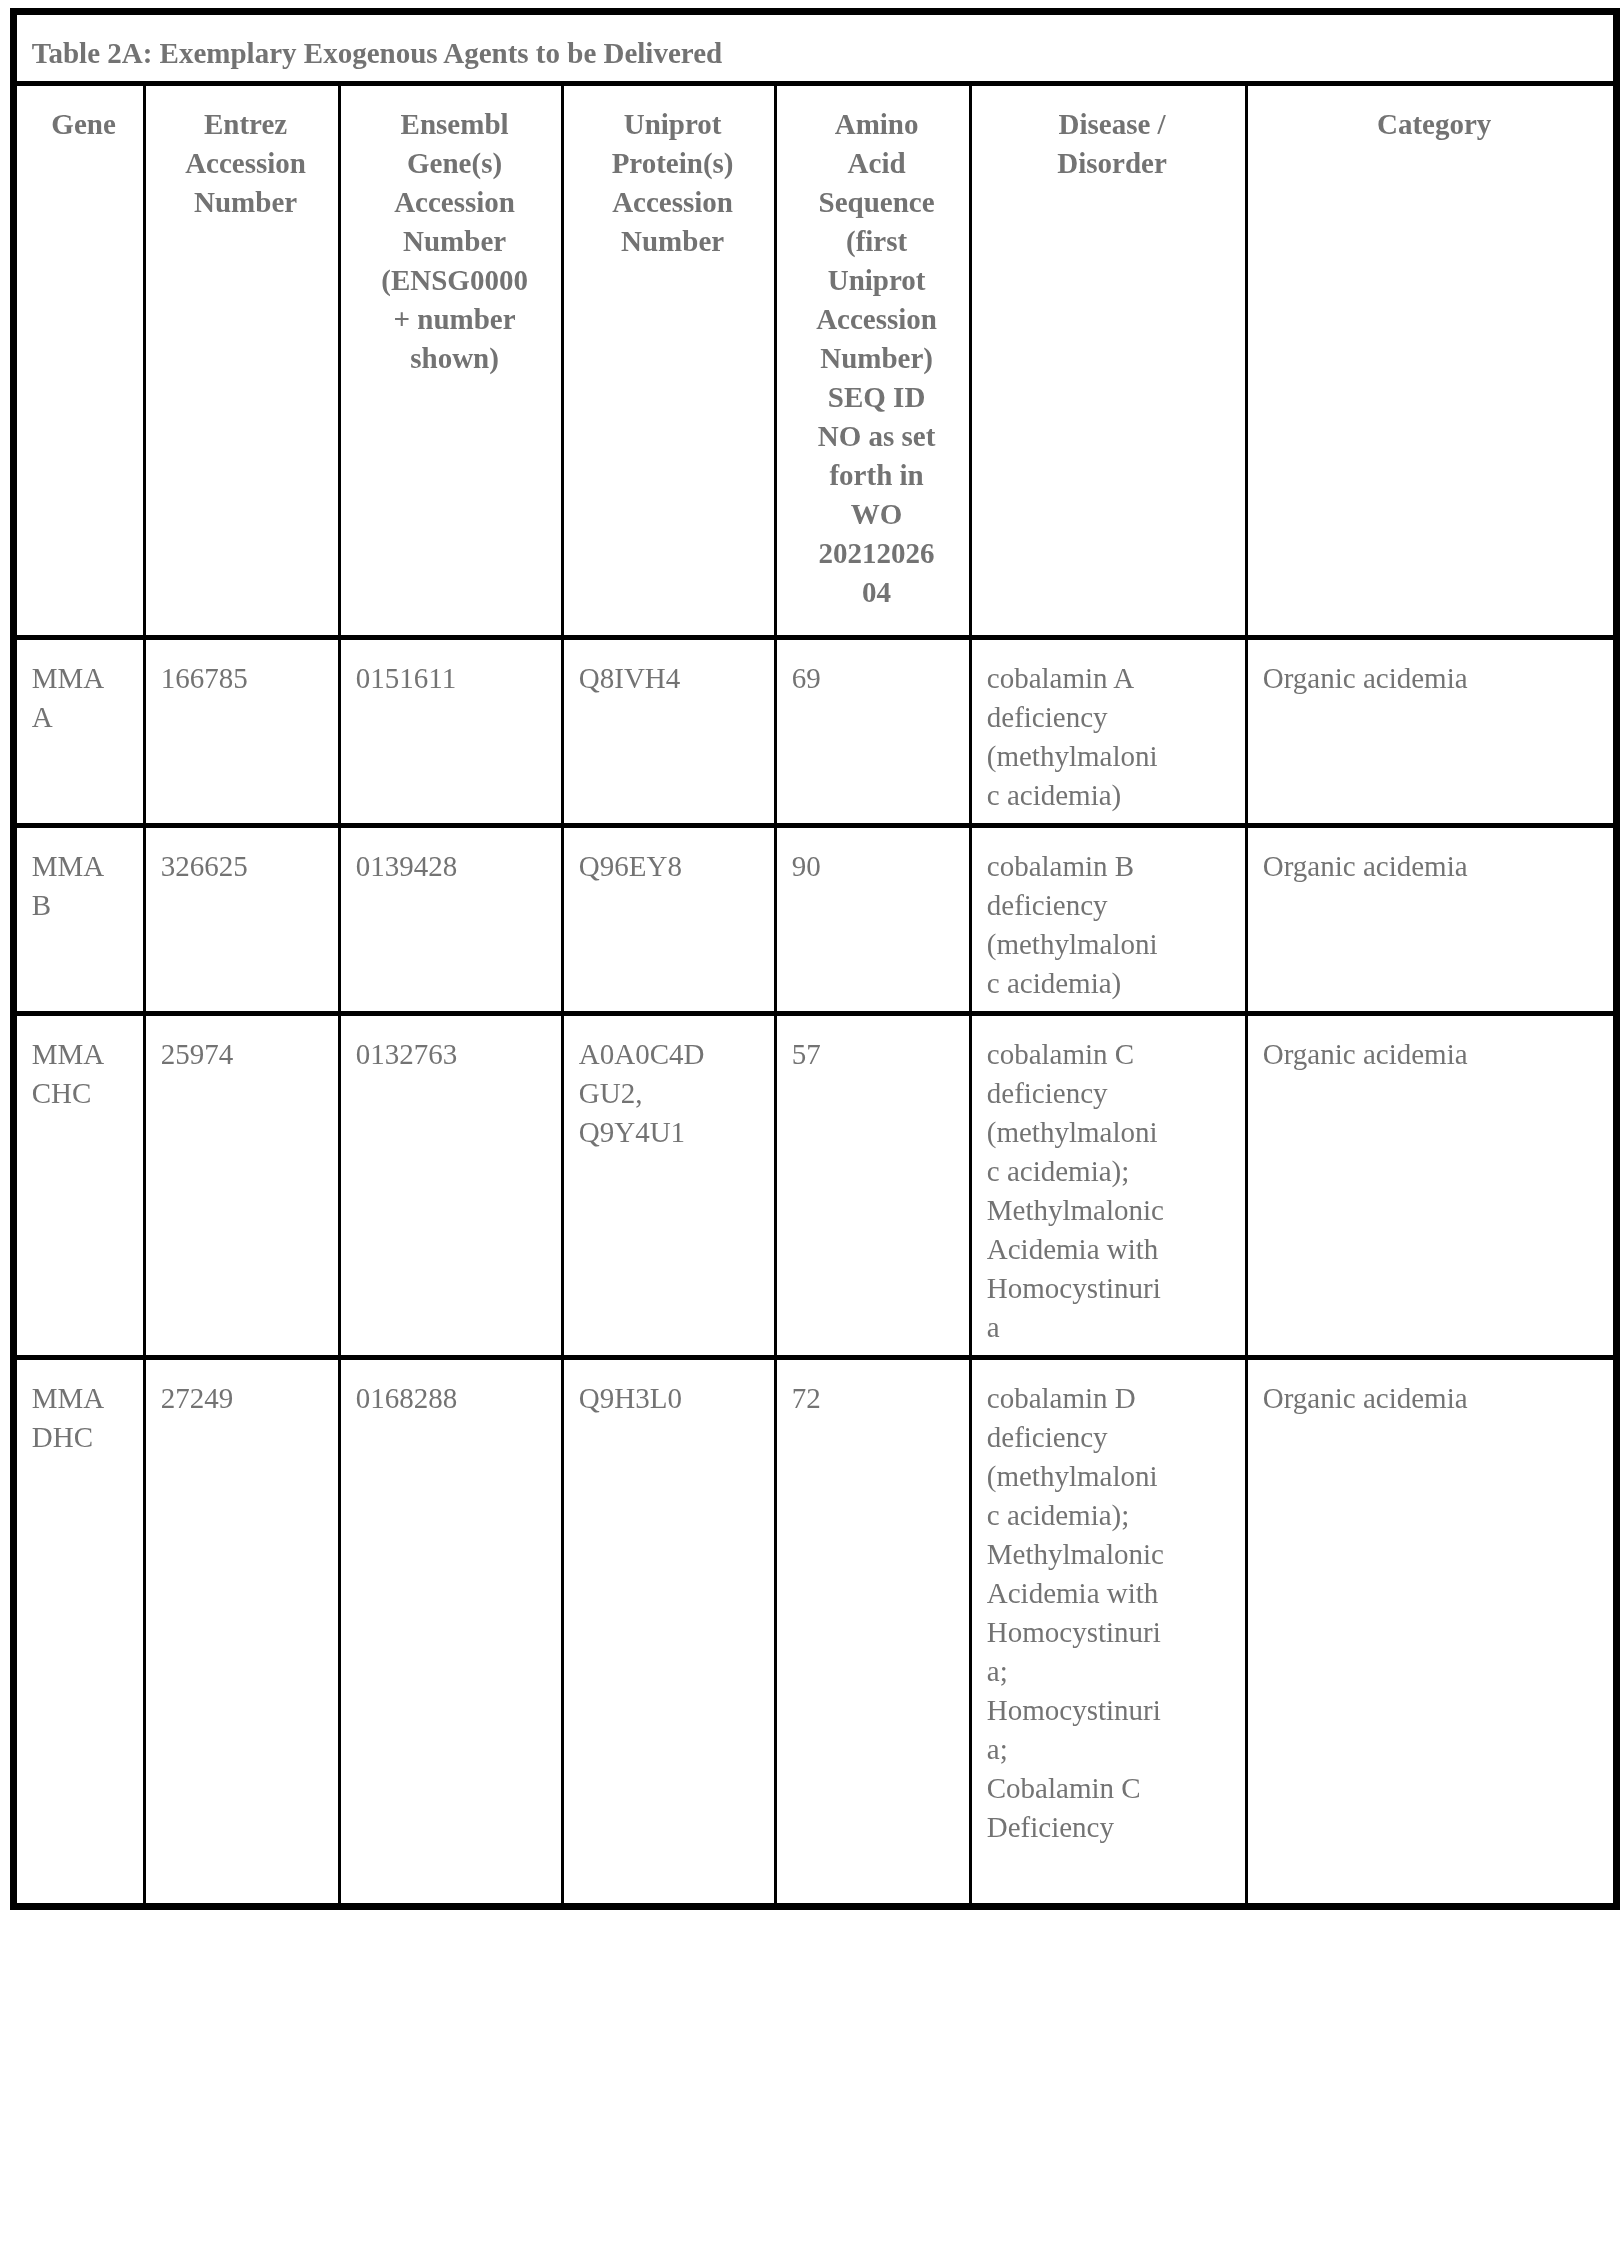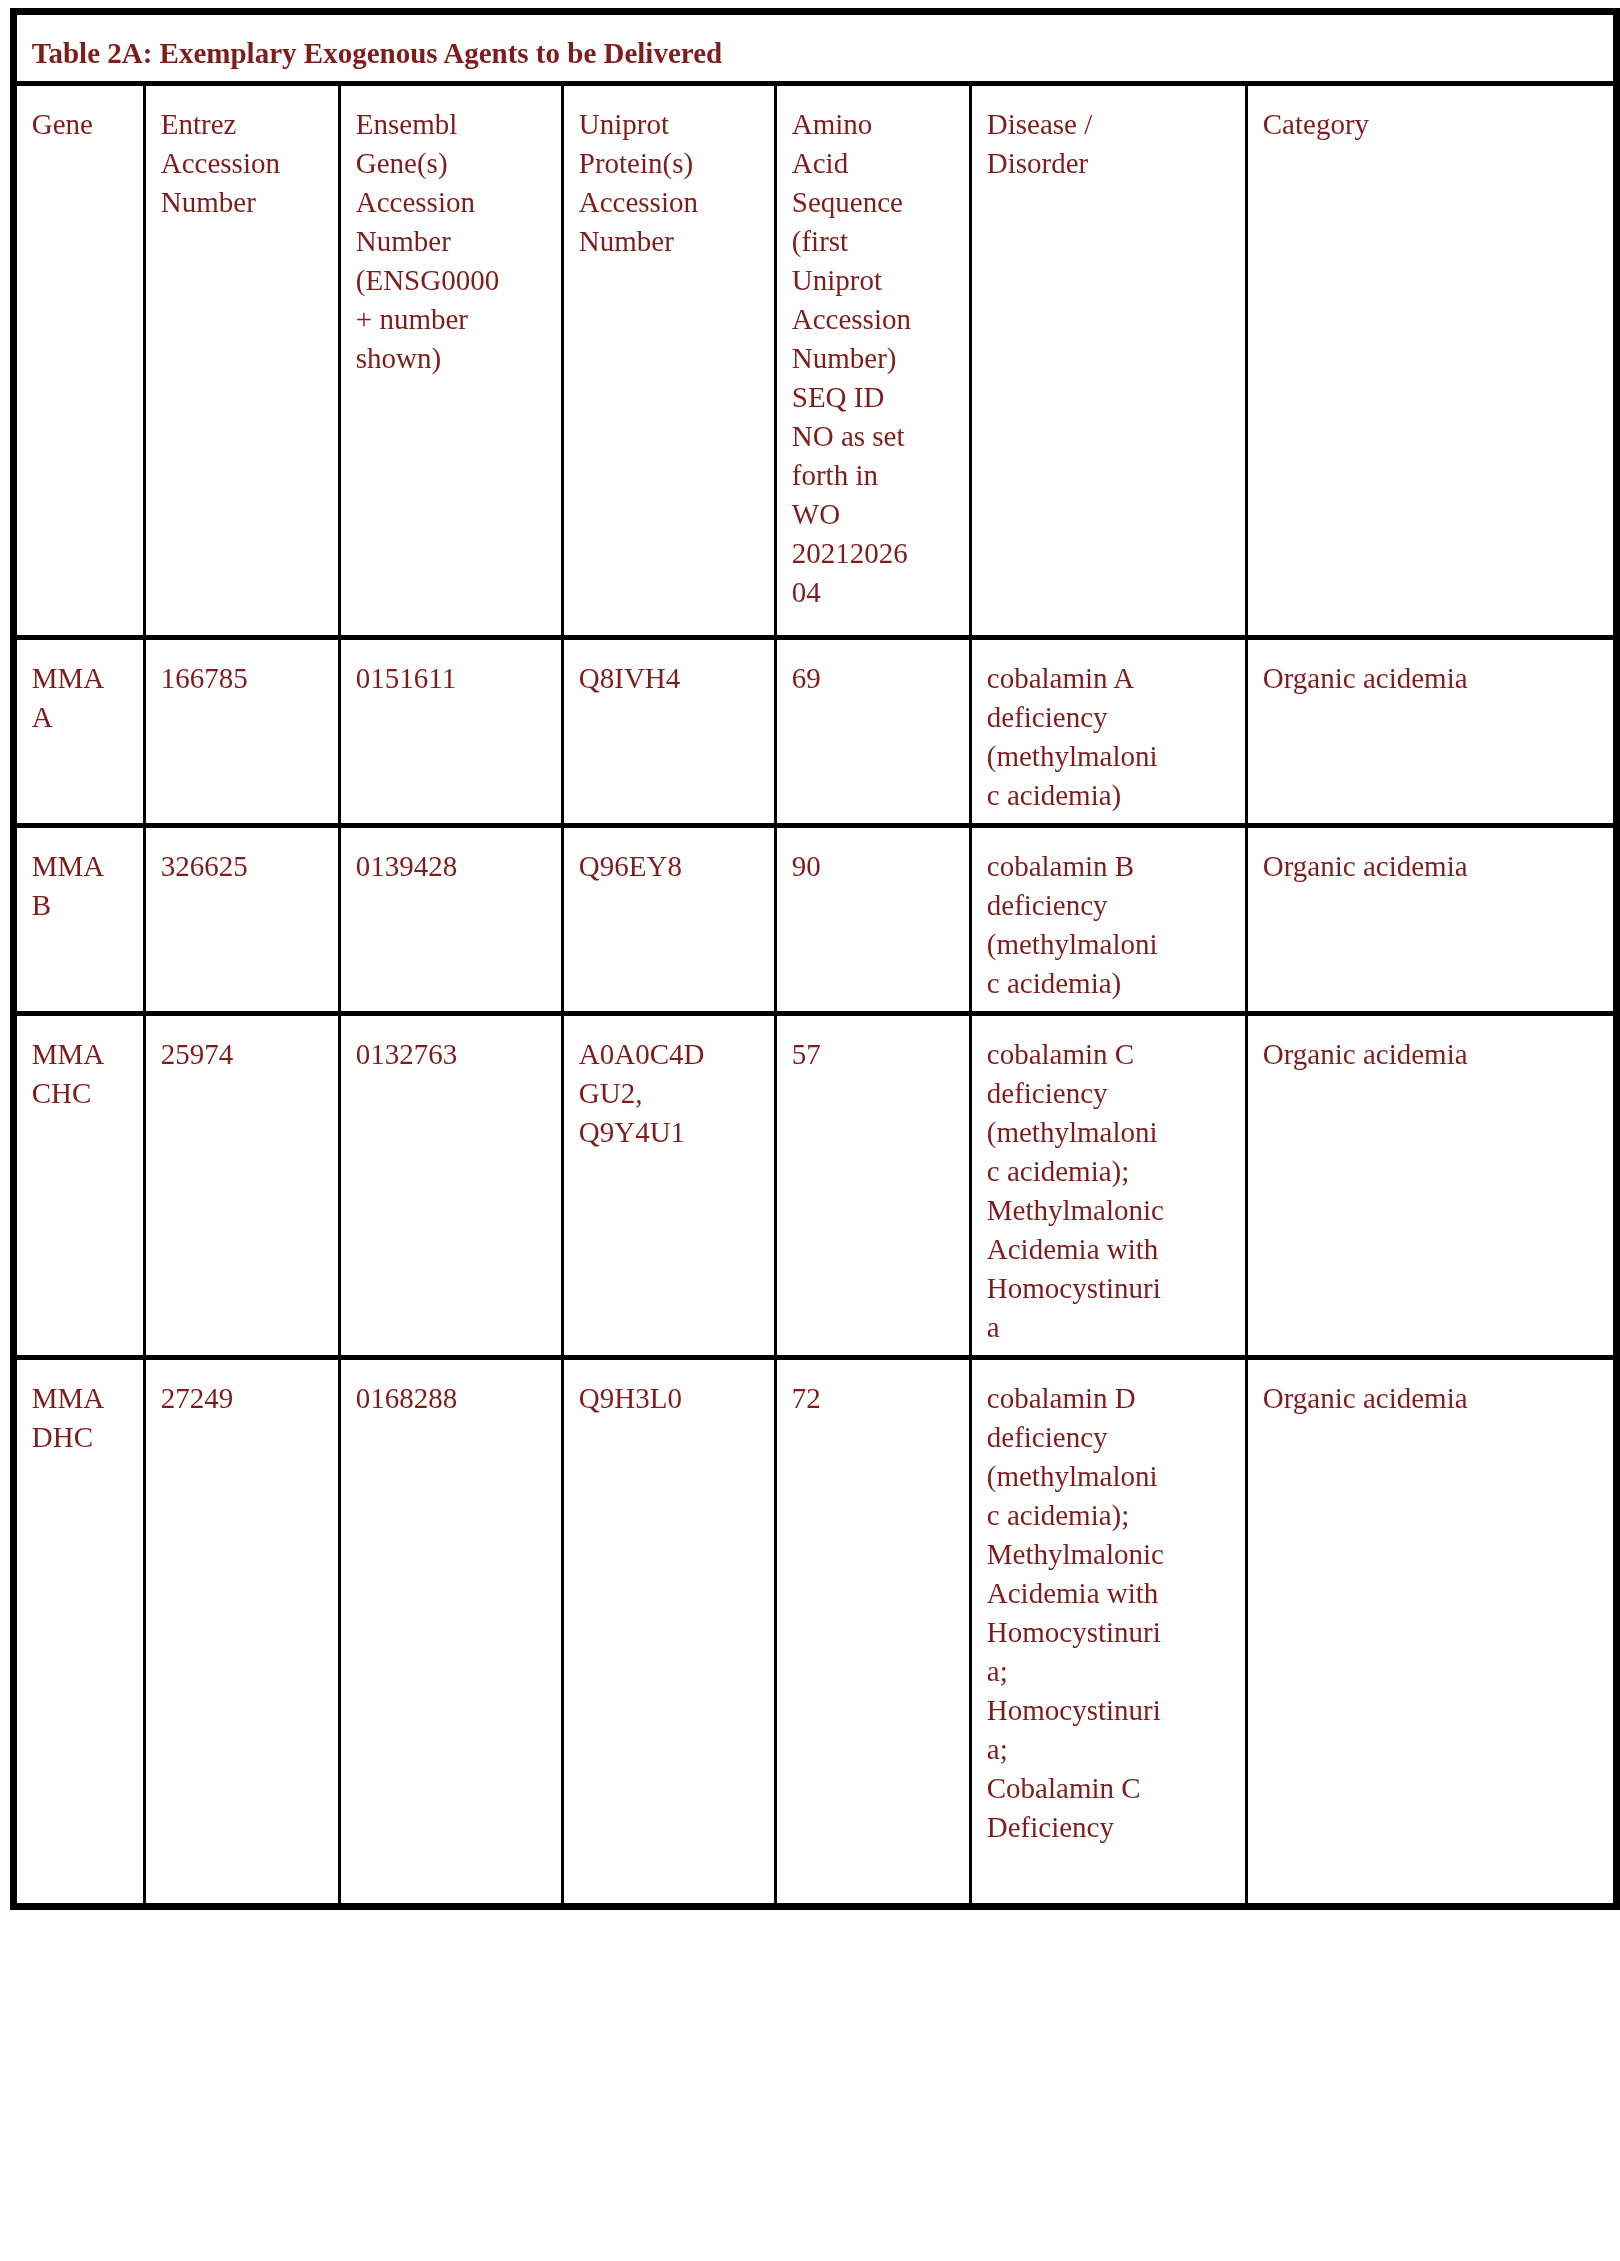--- a/index.html
+++ b/index.html
@@ -7,21 +7,21 @@
     padding: 0;
     background: #ffffff;
   }
   .page {
     width: 1620px;
     height: 2261px;
     background: #ffffff;
     box-sizing: border-box;
     padding: 8px 7.2px 14.4px 10.4px;
     font-family: "Liberation Serif", "DejaVu Serif", serif;
-    color: #7f1d1d;
+    color: #737373;
   }
   table.patent-table {
     border-collapse: collapse;
     table-layout: fixed;
     width: 1603px;
     background: #ffffff;
   }
   table.patent-table td {
     border: 3.2px solid #000000;
     border-top-width: 5.6px;
@@ -42,22 +42,23 @@
     font-weight: bold;
     font-size: 35px;
     line-height: 40px;
     vertical-align: middle;
     padding: 8px 8px 8px 9.6px;
     height: 70px;
     border-bottom-width: 6.4px;
     white-space: normal;
   }
   tr.header-row td {
-    font-weight: normal;
+    font-weight: bold;
     height: 554px;
+    text-align: center;
   }
   tr.row-carry td   { height: 105px; }
   tr.row-mut td     { height: 270px; }
   tr.row-mmaa td    { height: 182px; }
   tr.row-mmab td    { height: 181px; }
   tr.row-mmachc td  { height: 331px; }
   tr.row-mmadhc td  { height: 549px; }
 </style>
 </head>
 <body>

